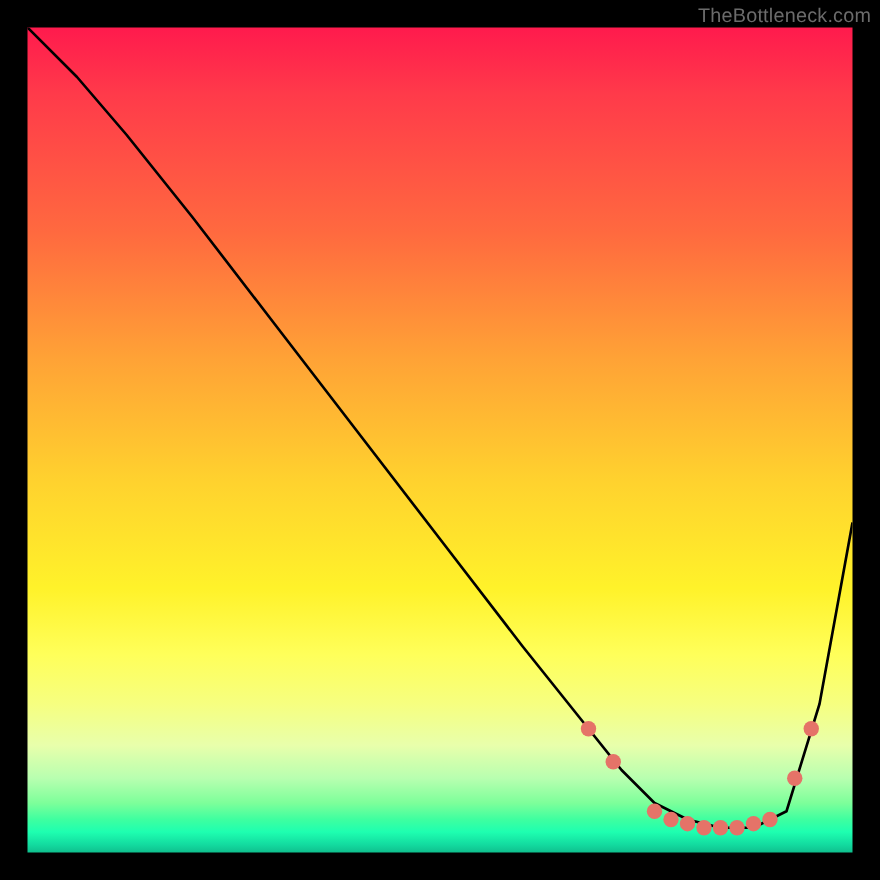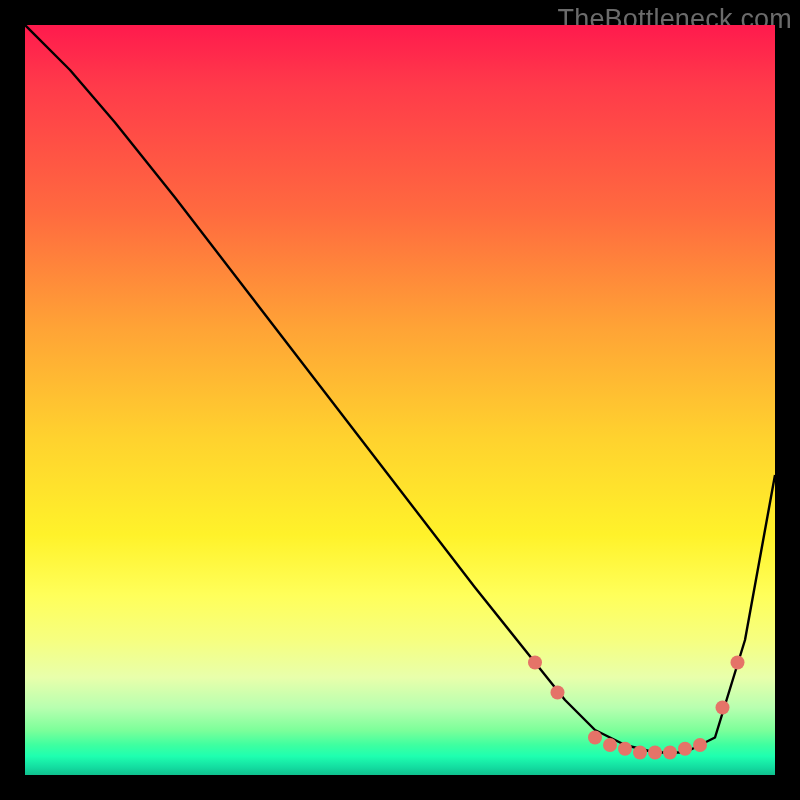--- a/index.html
+++ b/index.html
@@ -48,21 +48,21 @@
     left: 0;
     top: 0;
     width: 750px;
     height: 750px;
   }
   .watermark {
     position: absolute;
     top: 4px;
     right: 8px;
     color: #6b6b6b;
-    font-size: 27px;
+    font-size: 18px;
     letter-spacing: 0.2px;
     user-select: none;
   }
 </style>
 </head>
 <body>
 
 <div class="stage">
   <div class="watermark">TheBottleneck.com</div>
   <div class="plot">

